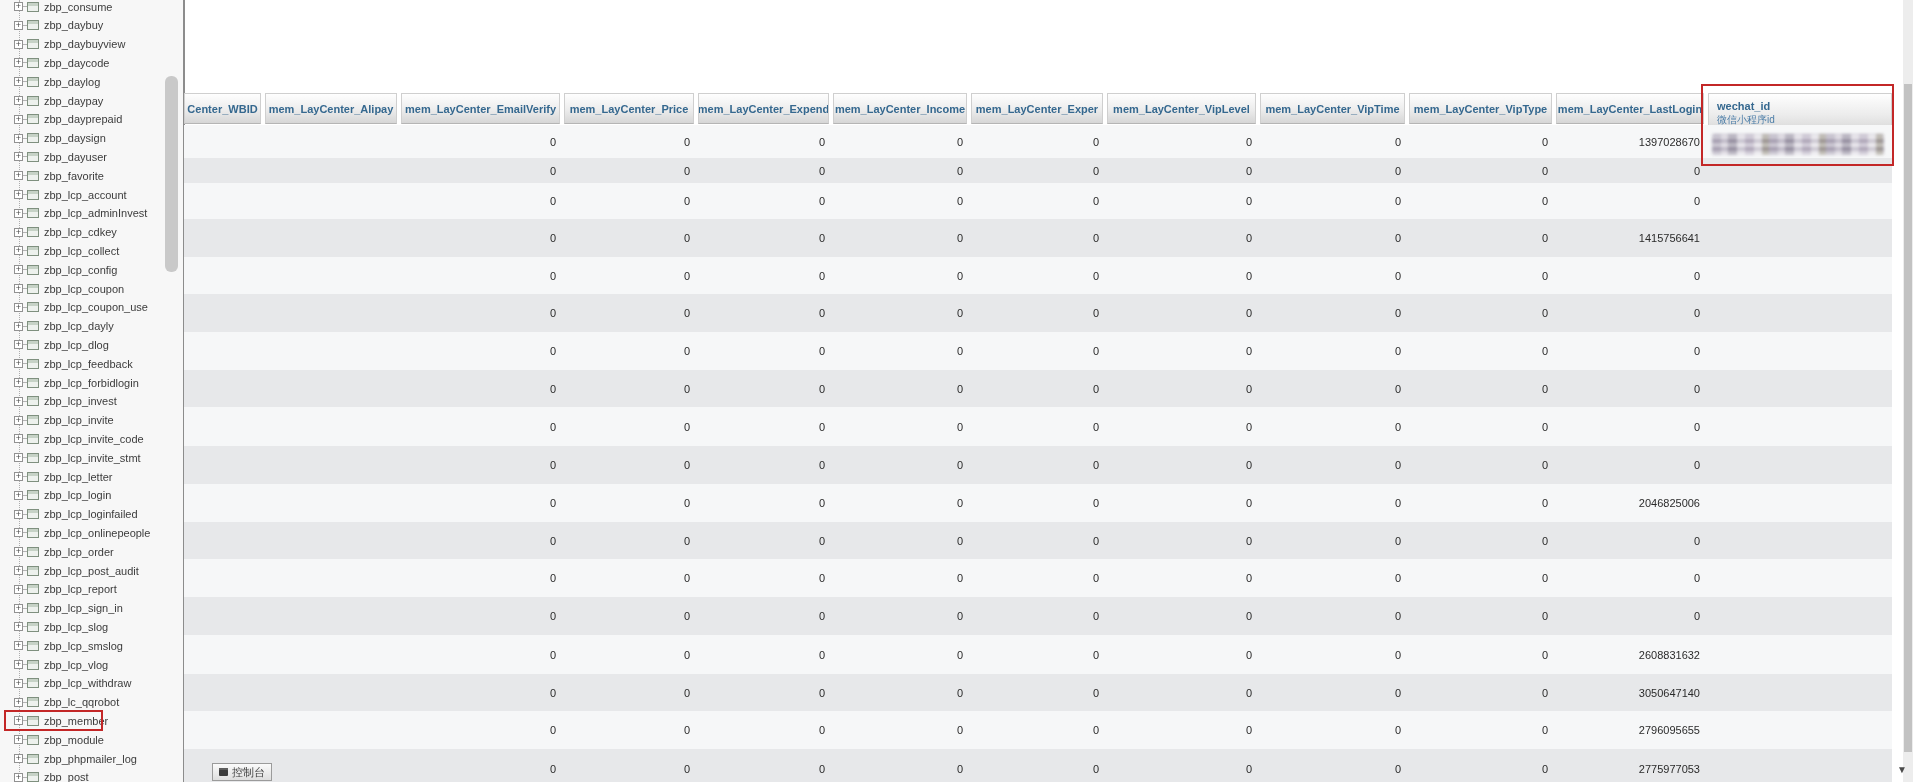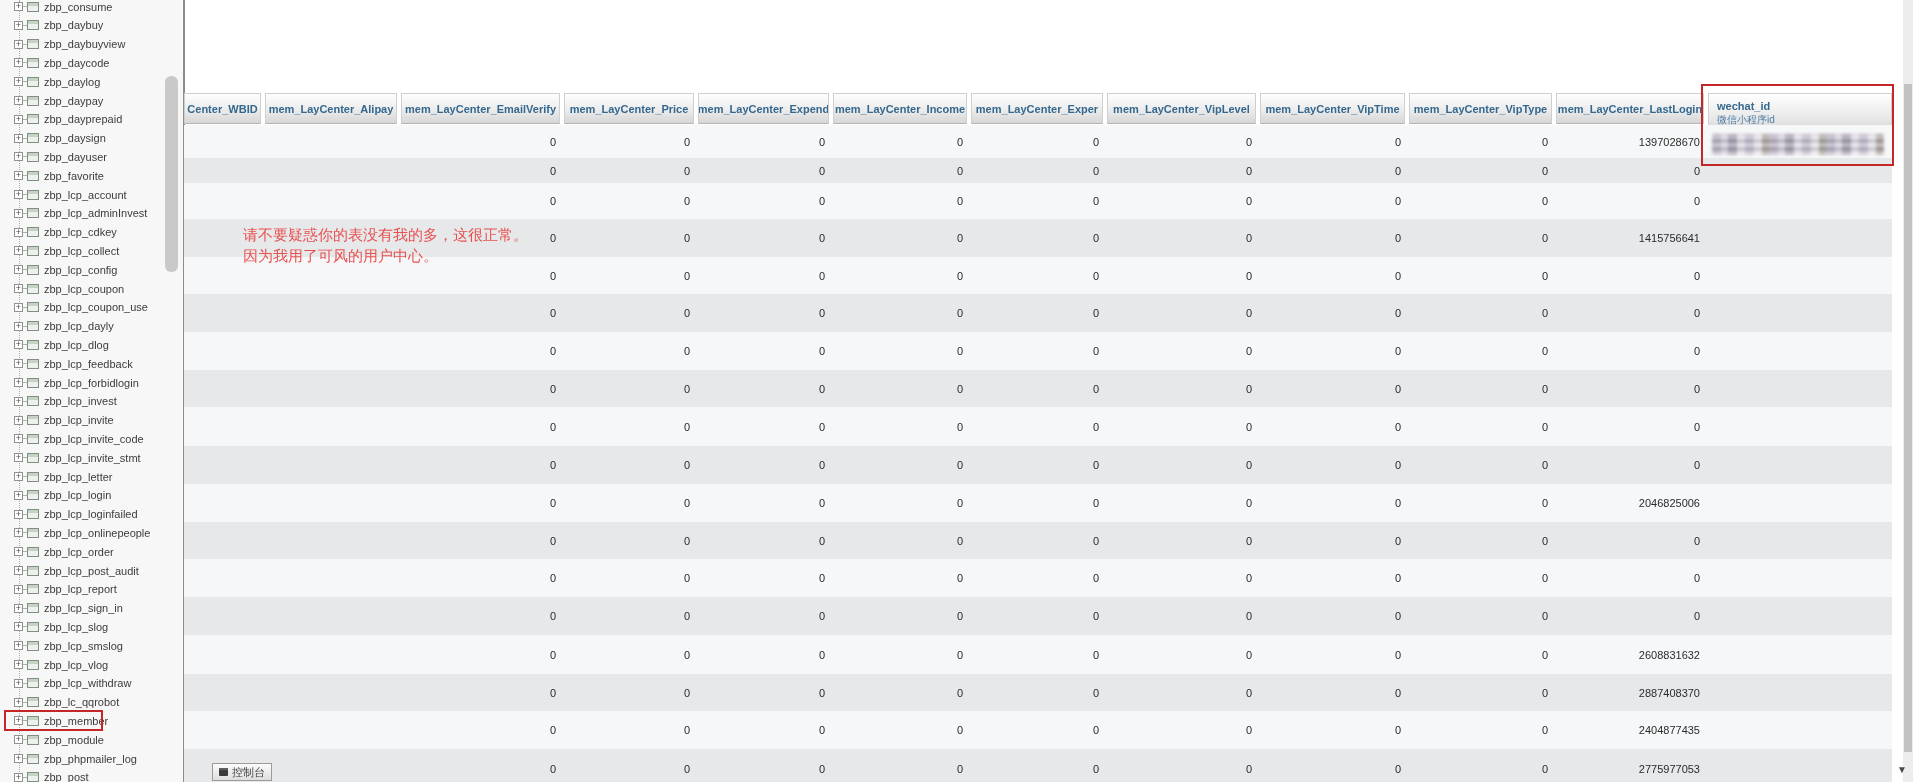--- a/index.html
+++ b/index.html
@@ -557,53 +557,49 @@
       </div>
       <div class="row even" style="top: 674px; height: 37px;">
         <span class="cellv" style="right: 1336px;">0</span>
         <span class="cellv" style="right: 1202px;">0</span>
         <span class="cellv" style="right: 1067px;">0</span>
         <span class="cellv" style="right: 929px;">0</span>
         <span class="cellv" style="right: 793px;">0</span>
         <span class="cellv" style="right: 640px;">0</span>
         <span class="cellv" style="right: 491px;">0</span>
         <span class="cellv" style="right: 344px;">0</span>
-        <span class="cellv" style="right: 192px;">2887408370</span>
+        <span class="cellv" style="right: 192px;">3050647140</span>
       </div>
       <div class="row odd" style="top: 711px; height: 38px;">
         <span class="cellv" style="right: 1336px;">0</span>
         <span class="cellv" style="right: 1202px;">0</span>
         <span class="cellv" style="right: 1067px;">0</span>
         <span class="cellv" style="right: 929px;">0</span>
         <span class="cellv" style="right: 793px;">0</span>
         <span class="cellv" style="right: 640px;">0</span>
         <span class="cellv" style="right: 491px;">0</span>
         <span class="cellv" style="right: 344px;">0</span>
-        <span class="cellv" style="right: 192px;">2404877435</span>
+        <span class="cellv" style="right: 192px;">2796095655</span>
       </div>
       <div class="row even" style="top: 749px; height: 40px;">
         <span class="cellv" style="right: 1336px;">0</span>
         <span class="cellv" style="right: 1202px;">0</span>
         <span class="cellv" style="right: 1067px;">0</span>
         <span class="cellv" style="right: 929px;">0</span>
         <span class="cellv" style="right: 793px;">0</span>
         <span class="cellv" style="right: 640px;">0</span>
         <span class="cellv" style="right: 491px;">0</span>
         <span class="cellv" style="right: 344px;">0</span>
         <span class="cellv" style="right: 192px;">2775977053</span>
       </div>
     </div>
 
   <div class="mosaic"></div>
   <div class="wechat-redbox"></div>
 
-  <div class="annotation">
-    <div>请不要疑惑你的表没有我的多，这很正常。</div>
-    <div>因为我用了可风的用户中心。</div>
-  </div>
 
   <div class="console-btn">
     <span class="console-icon"></span>
     <span>控制台</span>
   </div>
 
   <div class="v-scroll-track"></div>
   <div class="v-scroll-thumb"></div>
   <div class="scroll-down-btn">▼</div>
 

